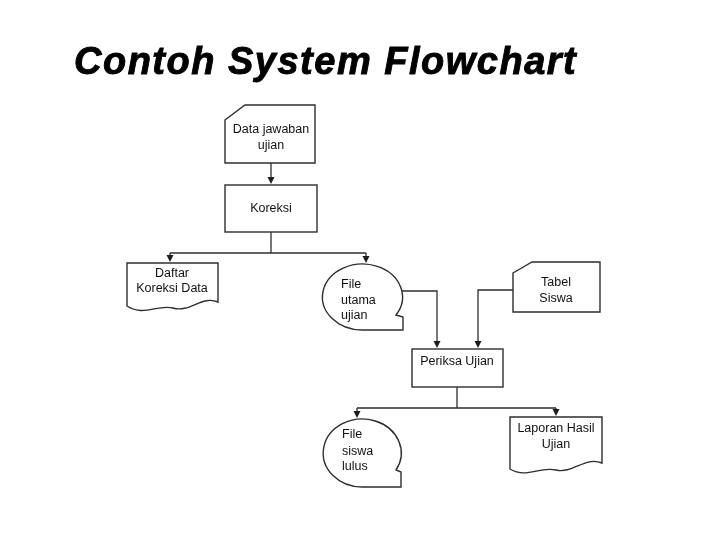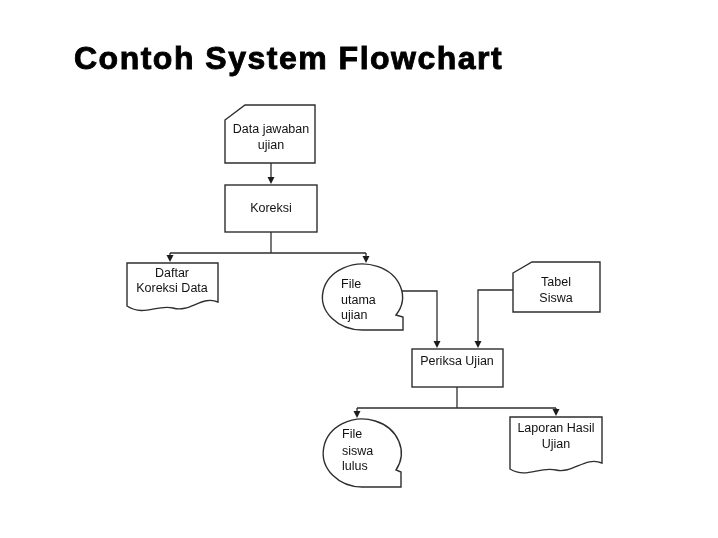--- a/index.html
+++ b/index.html
@@ -14,26 +14,27 @@
     height: 538px;
     background: #ffffff;
     overflow: hidden;
   }
   .slide-title {
     position: absolute;
     left: 74px;
     top: 40px;
     margin: 0;
     font-family: "Liberation Sans", sans-serif;
-    font-size: 32px;
+    font-size: 38px;
     font-weight: 900;
     letter-spacing: 1.5px;
     color: #000000;
     -webkit-text-stroke: 0.9px #000000;
     white-space: nowrap;
+    font-style: italic;
   }
   svg.flowchart {
     position: absolute;
     left: 0;
     top: 0;
   }
   .shape {
     fill: #ffffff;
     stroke: #2e2e2e;
     stroke-width: 1.4;

